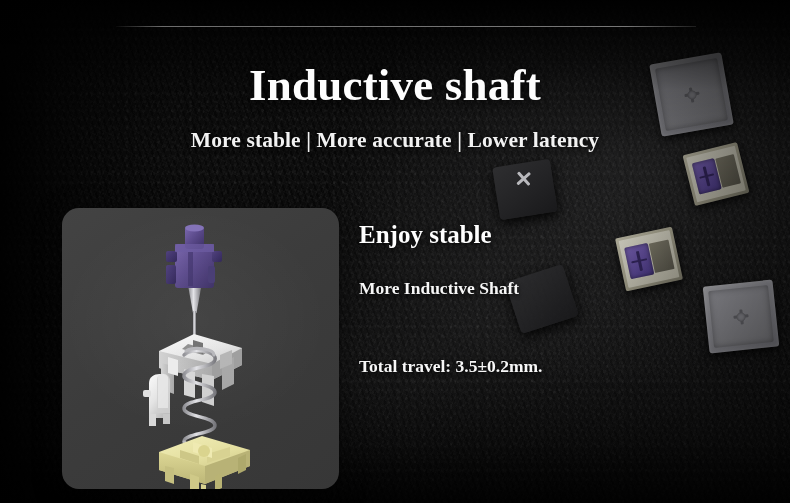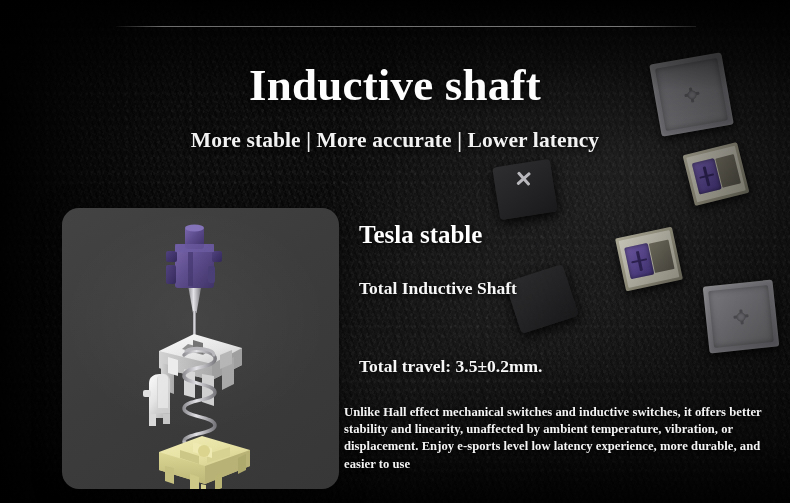--- a/index.html
+++ b/index.html
@@ -329,20 +329,19 @@
 
         <path d="M103 258 L112 260 L112 276 L103 273 Z" fill="#c5bf80"></path>
         <path d="M128 266 L137 269 L137 284 L128 281 Z" fill="#cfc988"></path>
         <path d="M153 268 L160 265 L160 280 L153 283 Z" fill="#b9b374"></path>
         <path d="M176 250 L184 246 L184 262 L176 266 Z" fill="#aea96c"></path>
         <path d="M139 276 L144 277 L144 293 L139 291 Z" fill="#d7d18f"></path>
       </g>
     </svg>
   </div>
 
-  <div id="section-heading">Tesla stable</div>
-
-  <div class="spec" id="spec-0">Total Inductive Shaft</div>
+  <div id="section-heading">Enjoy stable</div>
+
+  <div class="spec" id="spec-0">More Inductive Shaft</div>
   <div class="spec" id="spec-2">Total travel: 3.5±0.2mm.</div>
 
-  <div id="description">Unlike Hall effect mechanical switches and inductive switches, it offers better stability and linearity, unaffected by ambient temperature, vibration, or displacement. Enjoy e-sports level low latency experience, more durable, and easier to use</div>
 
 </div>
 
 </body></html>

